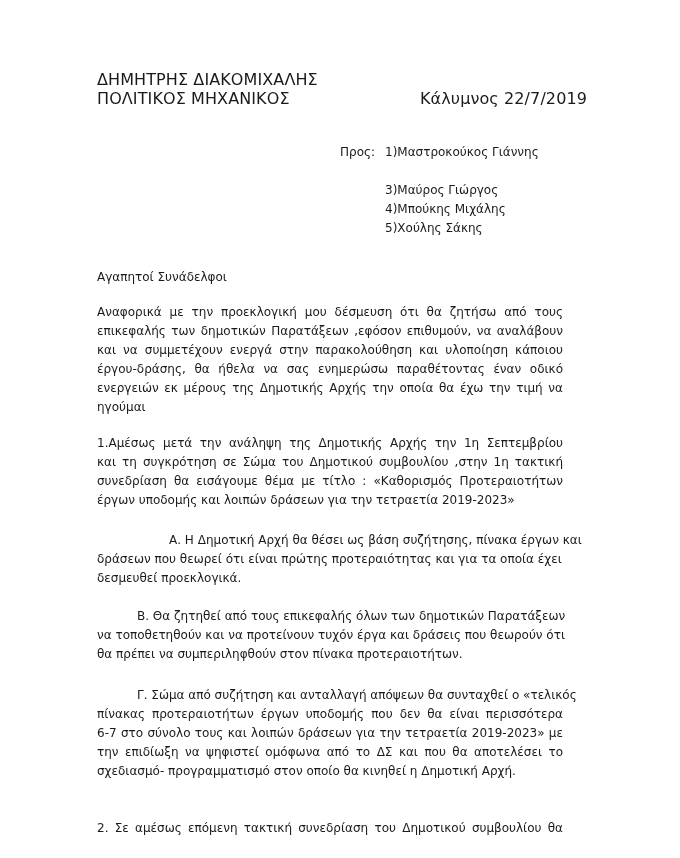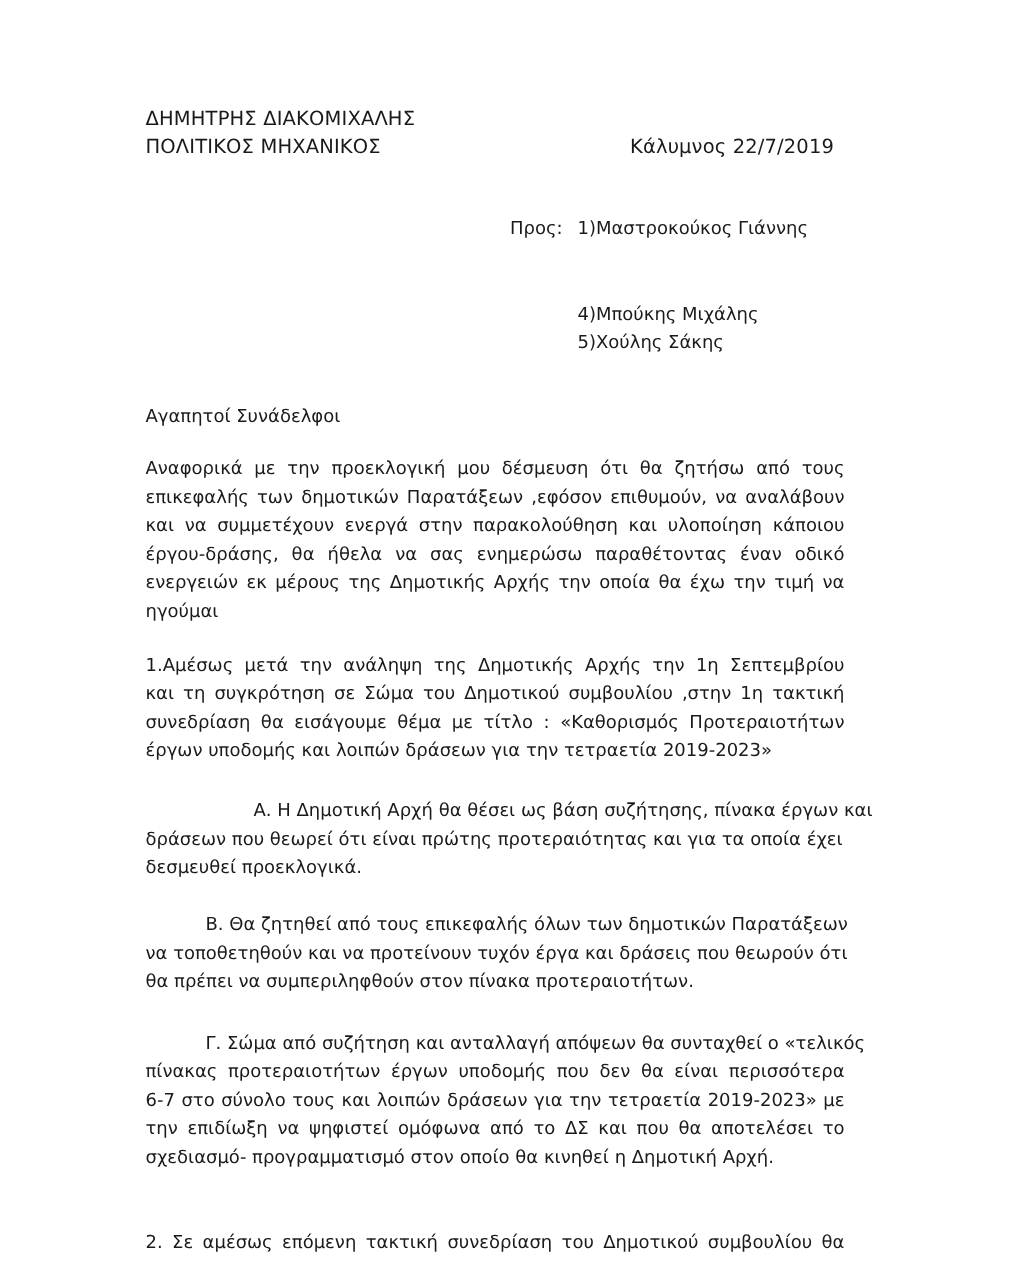--- a/index.html
+++ b/index.html
@@ -2,33 +2,34 @@
 <html><head>
 <meta charset="utf-8">
 <style>
   html, body { margin: 0; padding: 0; background: #ffffff; }
   body { width: 680px; height: 858px; position: relative; overflow: hidden;
          font-family: "DejaVu Sans", "Liberation Sans", sans-serif; color: #1a1a1a; }
   .page { position: absolute; left: 0; top: 0; width: 680px; height: 858px; background: #ffffff; }
   .line { position: absolute; font-size: 12px; line-height: 19px; white-space: nowrap; }
   .just { left: 97px; width: 466px; text-align: justify; text-align-last: justify; white-space: normal; height: 19px; overflow: hidden; }
   .left { left: 97px; }
-  .hdr { font-size: 13px; letter-spacing: 0.1px; }
+  .hdr { font-size: 16px; letter-spacing: 0.1px; }
 </style>
 </head>
 <body>
 
 <div class="page">
 
   <div class="line left hdr" style="top:70px;">ΔΗΜΗΤΡΗΣ ΔΙΑΚΟΜΙΧΑΛΗΣ</div>
   <div class="line left hdr" style="top:89px;">ΠΟΛΙΤΙΚΟΣ ΜΗΧΑΝΙΚΟΣ</div>
   <div class="line hdr" style="top:89px; left:420px;">Κάλυμνος 22/7/2019</div>
 
   <div class="line" style="top:143px; left:340px;">Προς:</div>
   <div class="line" style="top:143px; left:385px;">1)Μαστροκούκος Γιάννης</div>
+  <div class="line" style="top:181px; left:385px;">3)Μαύρος Γιώργος</div>
   <div class="line" style="top:200px; left:385px;">4)Μπούκης Μιχάλης</div>
   <div class="line" style="top:219px; left:385px;">5)Χούλης Σάκης</div>
 
   <div class="line left" style="top:268px;">Αγαπητοί Συνάδελφοι</div>
 
   <div class="line just" style="top:303px;">Αναφορικά με την προεκλογική μου δέσμευση ότι θα ζητήσω από τους</div>
   <div class="line just" style="top:322px;">επικεφαλής των δημοτικών Παρατάξεων ,εφόσον επιθυμούν, να αναλάβουν</div>
   <div class="line just" style="top:341px;">και να συμμετέχουν ενεργά στην παρακολούθηση και υλοποίηση κάποιου</div>
   <div class="line just" style="top:360px;">έργου-δράσης, θα ήθελα να σας ενημερώσω  παραθέτοντας έναν οδικό χάρτη</div>
   <div class="line just" style="top:379px;">ενεργειών εκ μέρους της Δημοτικής Αρχής την οποία θα έχω την τιμή να</div>

